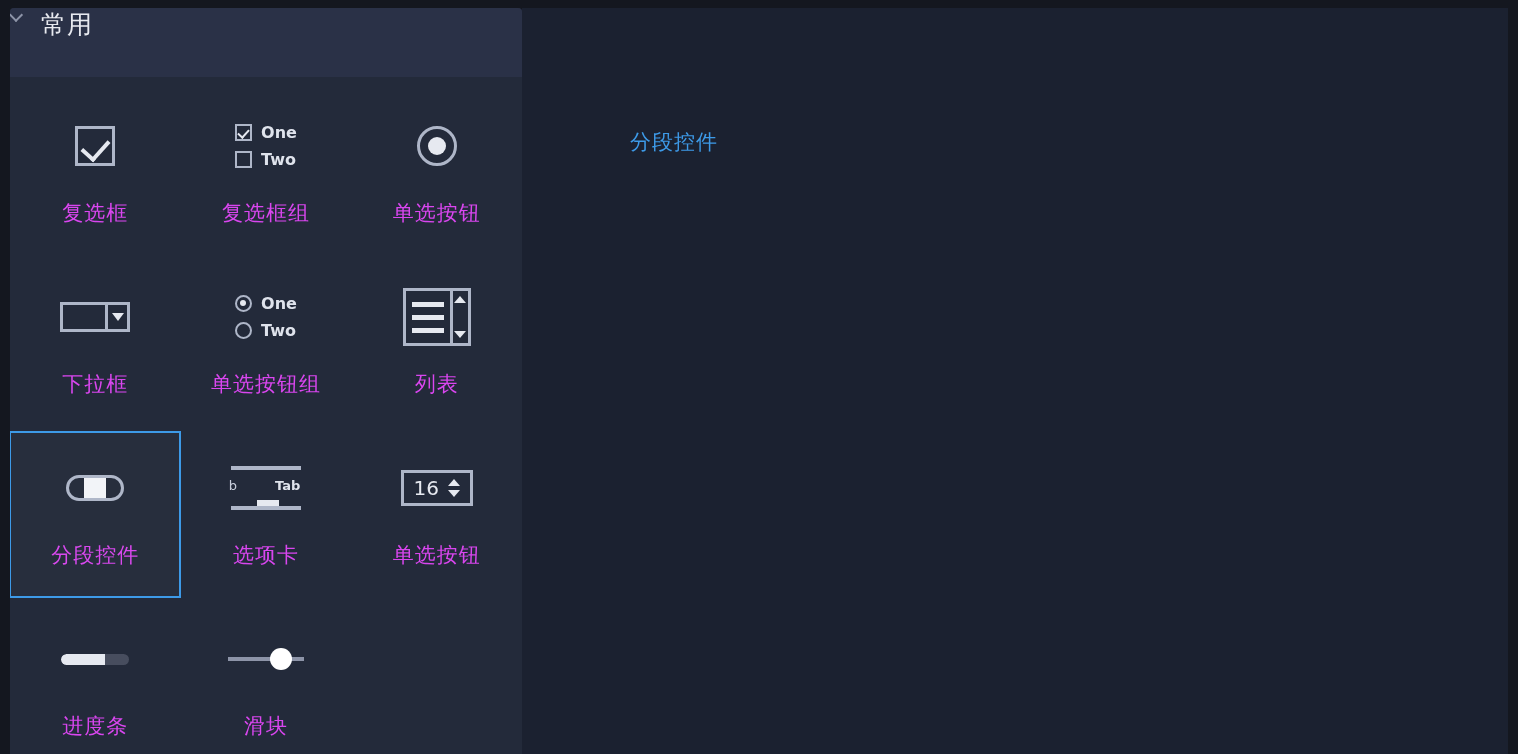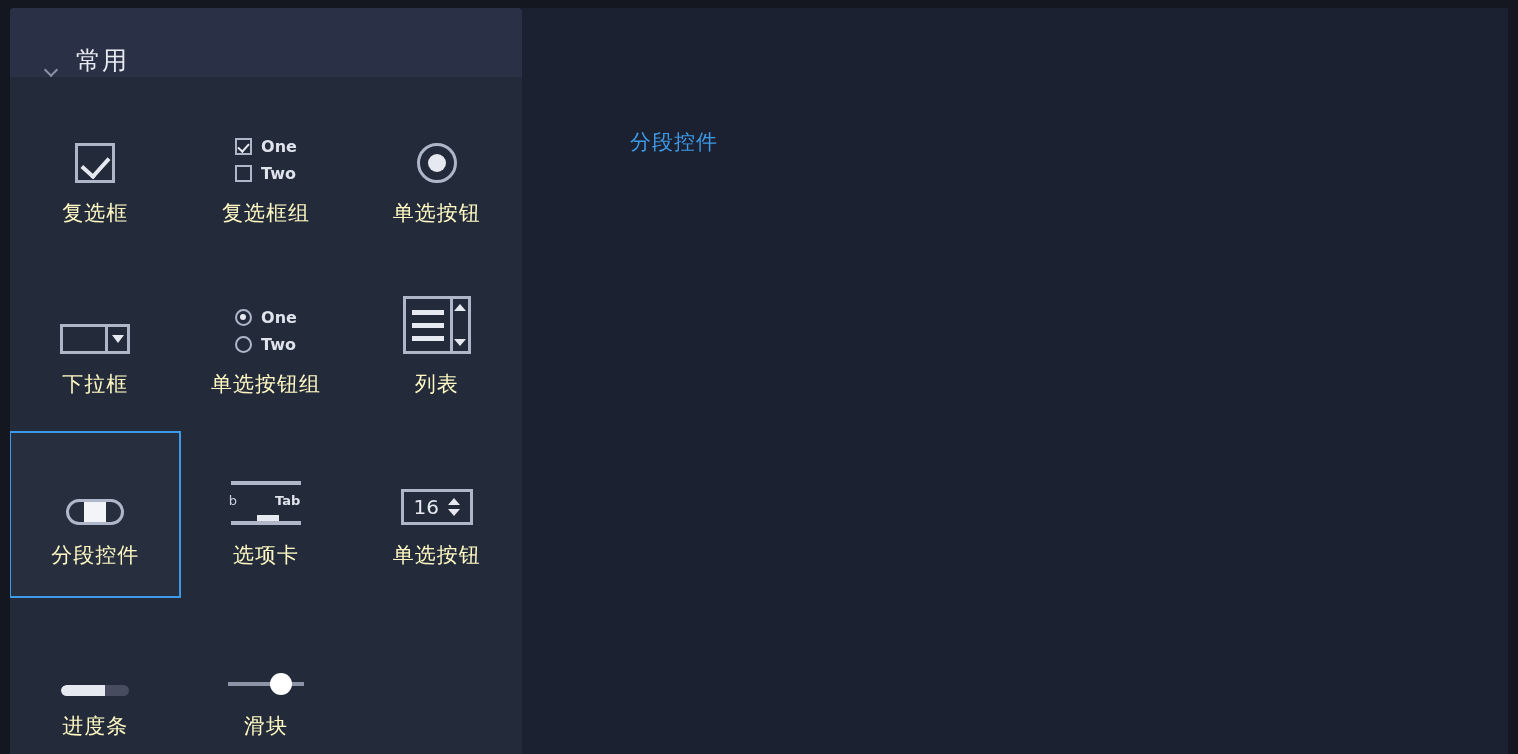--- a/index.html
+++ b/index.html
@@ -26,22 +26,21 @@
     width: 512px;
     height: 746px;
     background: #232a3a;
     border-radius: 4px 4px 0 0;
     overflow: hidden;
   }
   .sidebar-header {
     height: 69px;
     background: #2a3147;
     display: flex;
-    align-items: flex-end;
-    padding-left: 35px;
+    align-items: flex-start;
     gap: 17px;
   }
   .chevron-down {
     width: 14px;
     height: 14px;
     position: relative;
     flex: none;
   }
   .chevron-down::before {
     content: "";
@@ -81,26 +80,26 @@
     top: 2px;
     width: 172px;
     height: 167px;
     border: 2px solid #3d9ae8;
     background: rgba(255,255,255,0.02);
     pointer-events: none;
   }
   .icon-box {
     height: 74px;
     display: flex;
-    align-items: flex-end;
+    align-items: center;
     justify-content: center;
     width: 100%;
   }
   .cell-label {
-    color: #fef9c3;
+    color: #d946ef;
     font-size: 21px;
     margin-top: 16px;
     letter-spacing: 1px;
     text-align: center;
   }
 
   
   .ic { position: relative; }
   
   .ic-checkbox { width: 40px; height: 40px; border: 3px solid #aeb6c8; }

